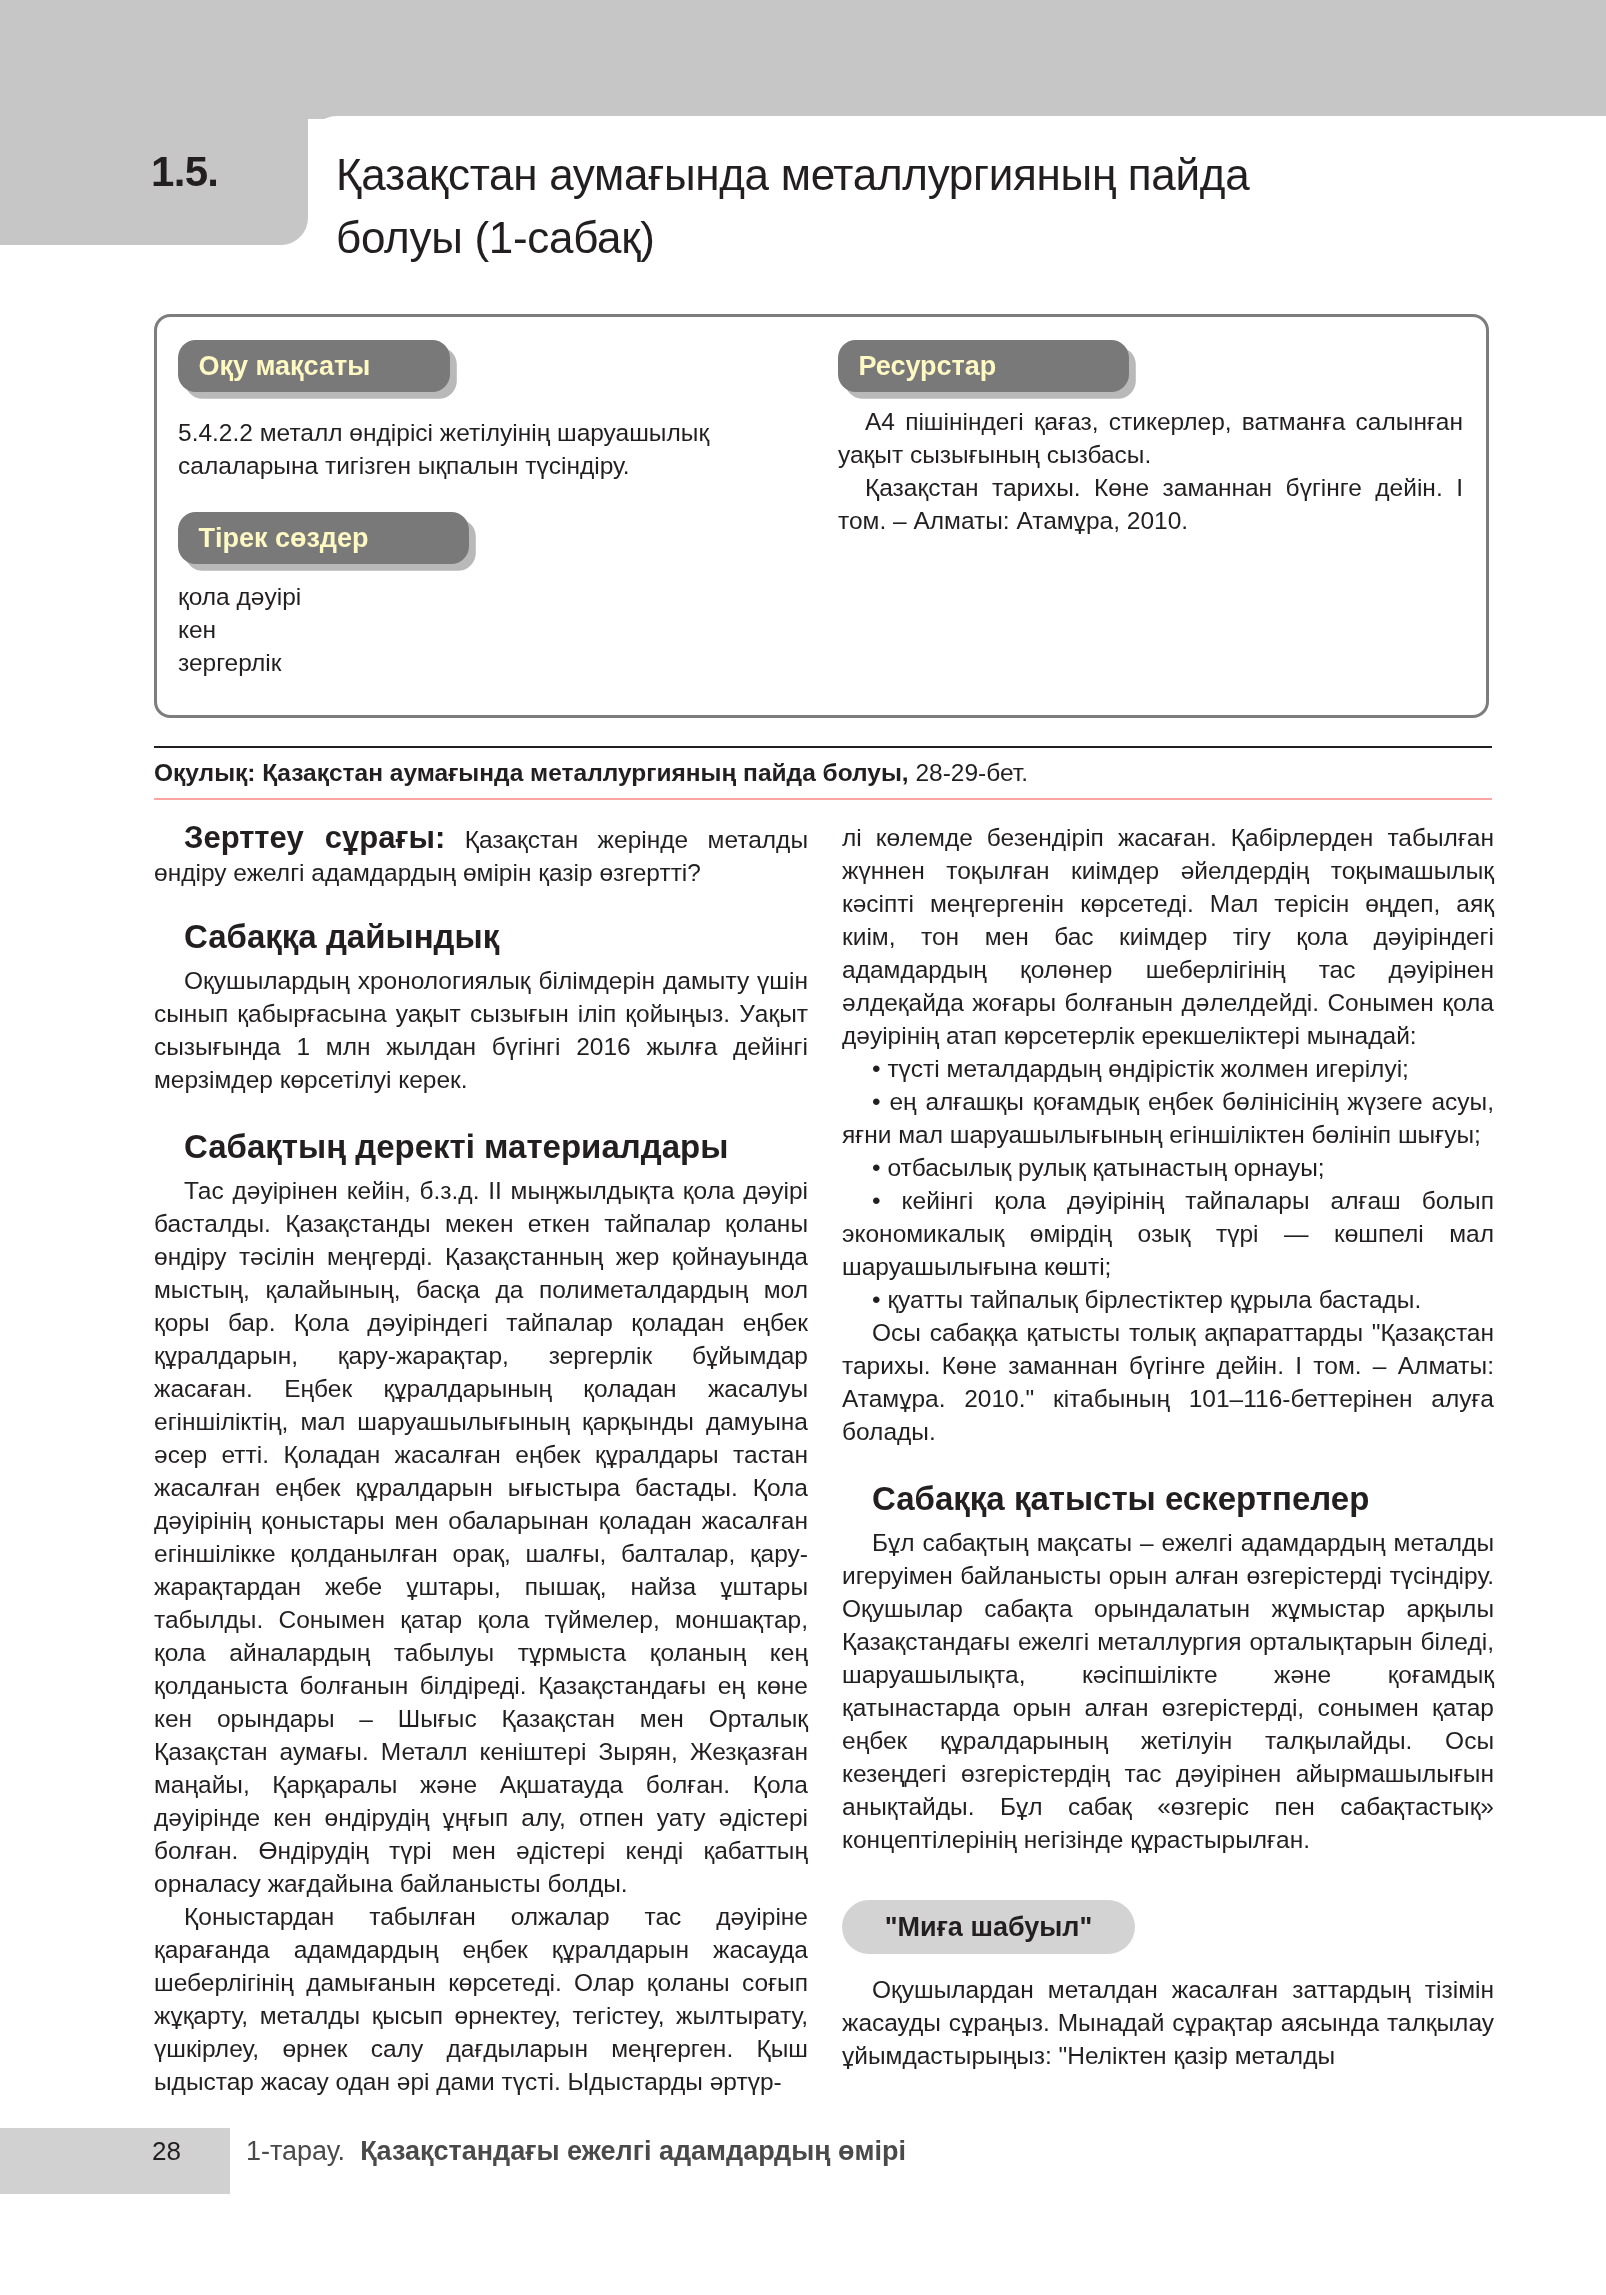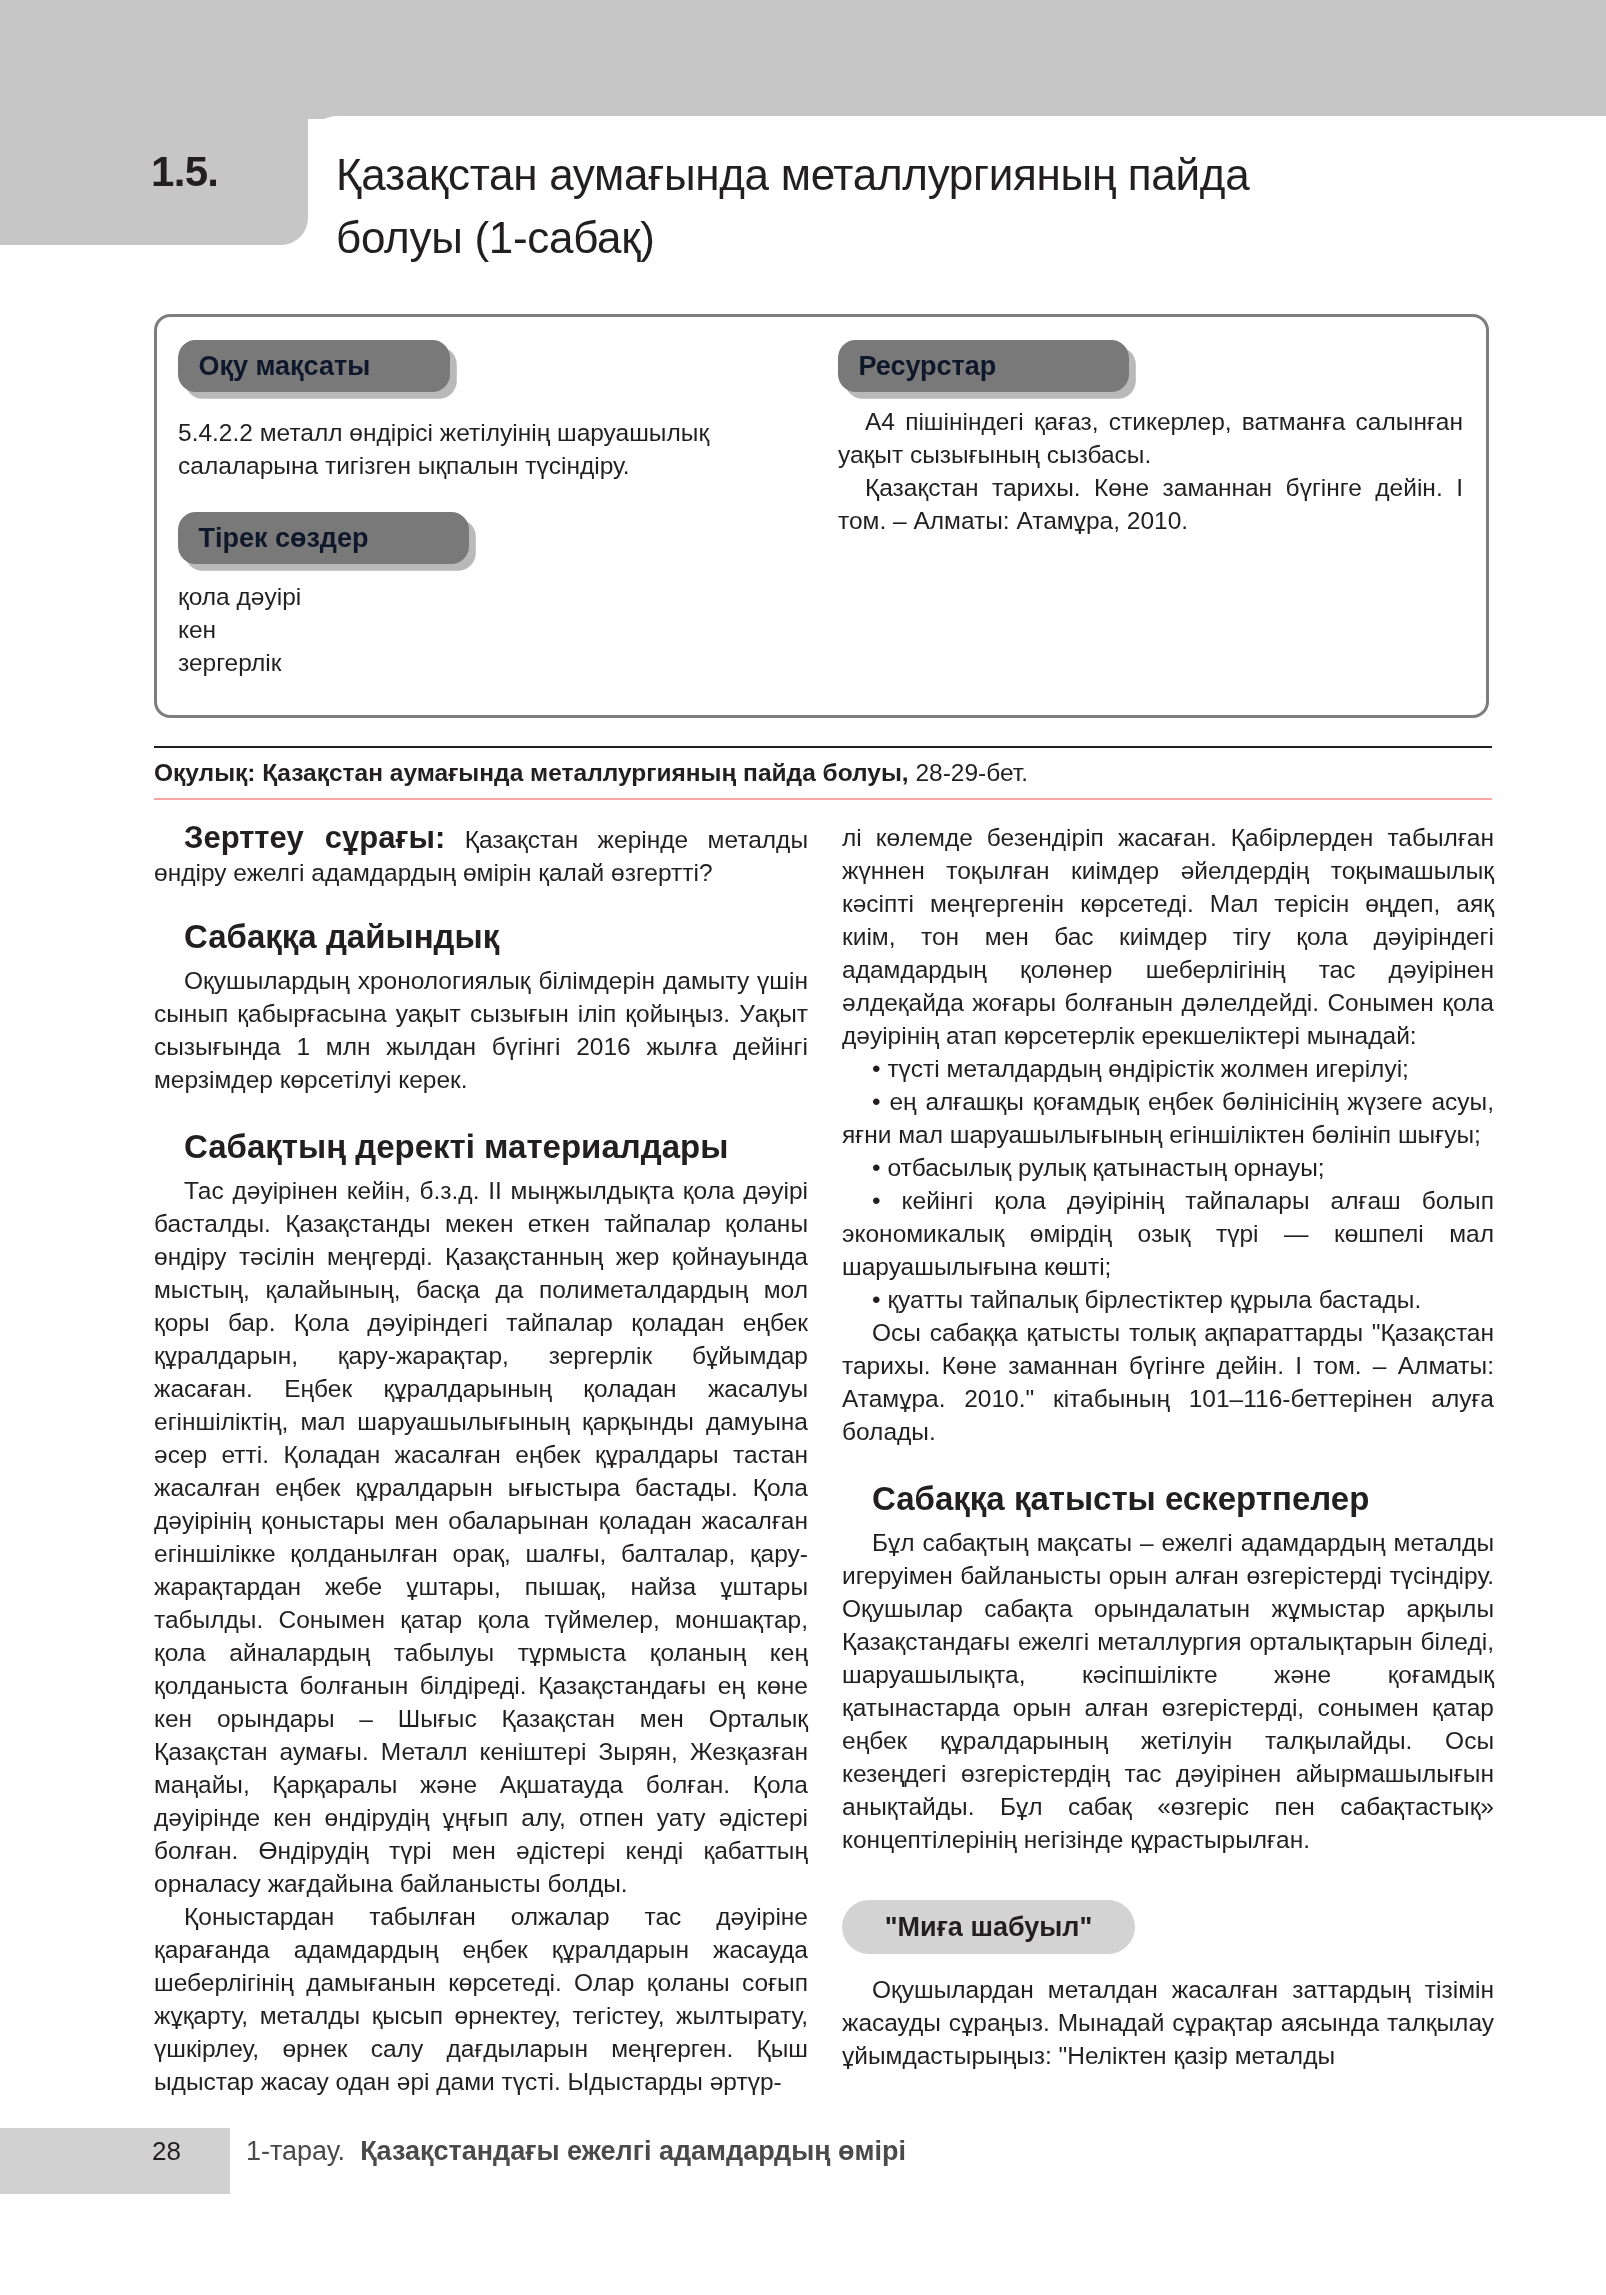--- a/index.html
+++ b/index.html
@@ -25,21 +25,21 @@
     position: absolute; left: 336px; top: 143px; width: 1157px;
     font-size: 44px; font-weight: normal; line-height: 63px; letter-spacing: -0.3px;
   }
 
   .info-box {
     position: absolute; left: 154px; top: 314px; width: 1335px; height: 404px;
     border: 3.4px solid #7d7d7d; border-radius: 16.3px; box-sizing: border-box;
   }
   .pill {
     position: absolute; height: 52px; line-height: 52px; padding: 0 20.4px;
-    background: #7a797a; color: #0f172a; font-weight: bold; font-size: 27px;
+    background: #7a797a; color: #fef9c3; font-weight: bold; font-size: 27px;
     border-radius: 17.7px; box-shadow: 6.8px 6.8px 0 #b9b9b9; box-sizing: border-box;
   }
   .box-text { position: absolute; font-size: 24.5px; line-height: 33px; color: #231f20; }
   .box-text p { margin: 0; }
   .indent { text-indent: 27px; }
 
   .textbook-line {
     position: absolute; left: 154px; top: 746px; width: 1338px; height: 54px;
     border-top: 2px solid #231f20; border-bottom: 2px solid #fca5a5; box-sizing: border-box;
     font-size: 24.5px; line-height: 50px;
@@ -90,21 +90,21 @@
 <div class="box-text" style="left:838px; top:405px; width:625px; text-align:justify;">
   <p class="indent">А4 пішініндегі қағаз, стикерлер, ватманға салынған уақыт сызығының сызбасы.</p>
   <p class="indent">Қазақстан тарихы. Көне заманнан бүгінге дейін. І том. – Алматы: Атамұра, 2010.</p>
 </div>
 
 <div class="textbook-line">
   <b>Оқулық: Қазақстан аумағында металлургияның пайда болуы,</b><span> 28-29-бет.</span>
 </div>
 
 <div class="col" style="left:154px; top:821px;">
-  <p><span class="lead">Зерттеу сұрағы:</span><span> Қазақстан жерінде металды өндіру ежелгі адамдардың өмірін қалай өзгертті?</span></p>
+  <p><span class="lead">Зерттеу сұрағы:</span><span> Қазақстан жерінде металды өндіру ежелгі адамдардың өмірін қазір өзгертті?</span></p>
   <div style="height:27px"></div>
   <h2>Сабаққа дайындық</h2>
   <div style="height:6.8px"></div>
   <p>Оқушылардың хронологиялық білімдерін дамыту үшін сынып қабырғасына уақыт сызығын іліп қойыңыз. Уақыт сызығында 1 млн жылдан бүгінгі 2016 жылға дейінгі мерзімдер көрсетілуі керек.</p>
   <div style="height:30px"></div>
   <h2>Сабақтың деректі материалдары</h2>
   <div style="height:6.8px"></div>
   <p>Тас дәуірінен кейін, б.з.д. ІІ мыңжылдықта қола дәуірі басталды. Қазақстанды мекен еткен тайпалар қоланы өндіру тәсілін меңгерді. Қазақстанның жер қойнауында мыстың, қалайының, басқа да полиметалдардың мол қоры бар. Қола дәуіріндегі тайпалар қоладан еңбек құралдарын, қару-жарақтар, зергерлік бұйымдар жасаған. Еңбек құралдарының қоладан жасалуы егіншіліктің, мал шаруашылығының қарқынды дамуына әсер етті. Қоладан жасалған еңбек құралдары тастан жасалған еңбек құралдарын ығыстыра бастады. Қола дәуірінің қоныстары мен обаларынан қоладан жасалған егіншілікке қолданылған орақ, шалғы, балталар, қару-жарақтардан жебе ұштары, пышақ, найза ұштары табылды. Сонымен қатар қола түймелер, моншақтар, қола айналардың табылуы тұрмыста қоланың кең қолданыста болғанын білдіреді. Қазақстандағы ең көне кен орындары – Шығыс Қазақстан мен Орталық Қазақстан аумағы. Металл кеніштері Зырян, Жезқазған маңайы, Қарқаралы және Ақшатауда болған. Қола дәуірінде кен өндірудің ұңғып алу,  отпен уату әдістері болған. Өндірудің түрі мен әдістері кенді қабаттың орналасу жағдайына байланысты болды.</p>
   <p>Қоныстардан табылған олжалар тас дәуіріне қарағанда адамдардың еңбек құралдарын жасауда шеберлігінің дамығанын көрсетеді. Олар қоланы соғып жұқарту, металды қысып өрнектеу, тегістеу, жылтырату, үшкірлеу, өрнек салу дағдыларын меңгерген. Қыш ыдыстар жасау одан әрі дами түсті. Ыдыстарды әртүр-</p>
 </div>

